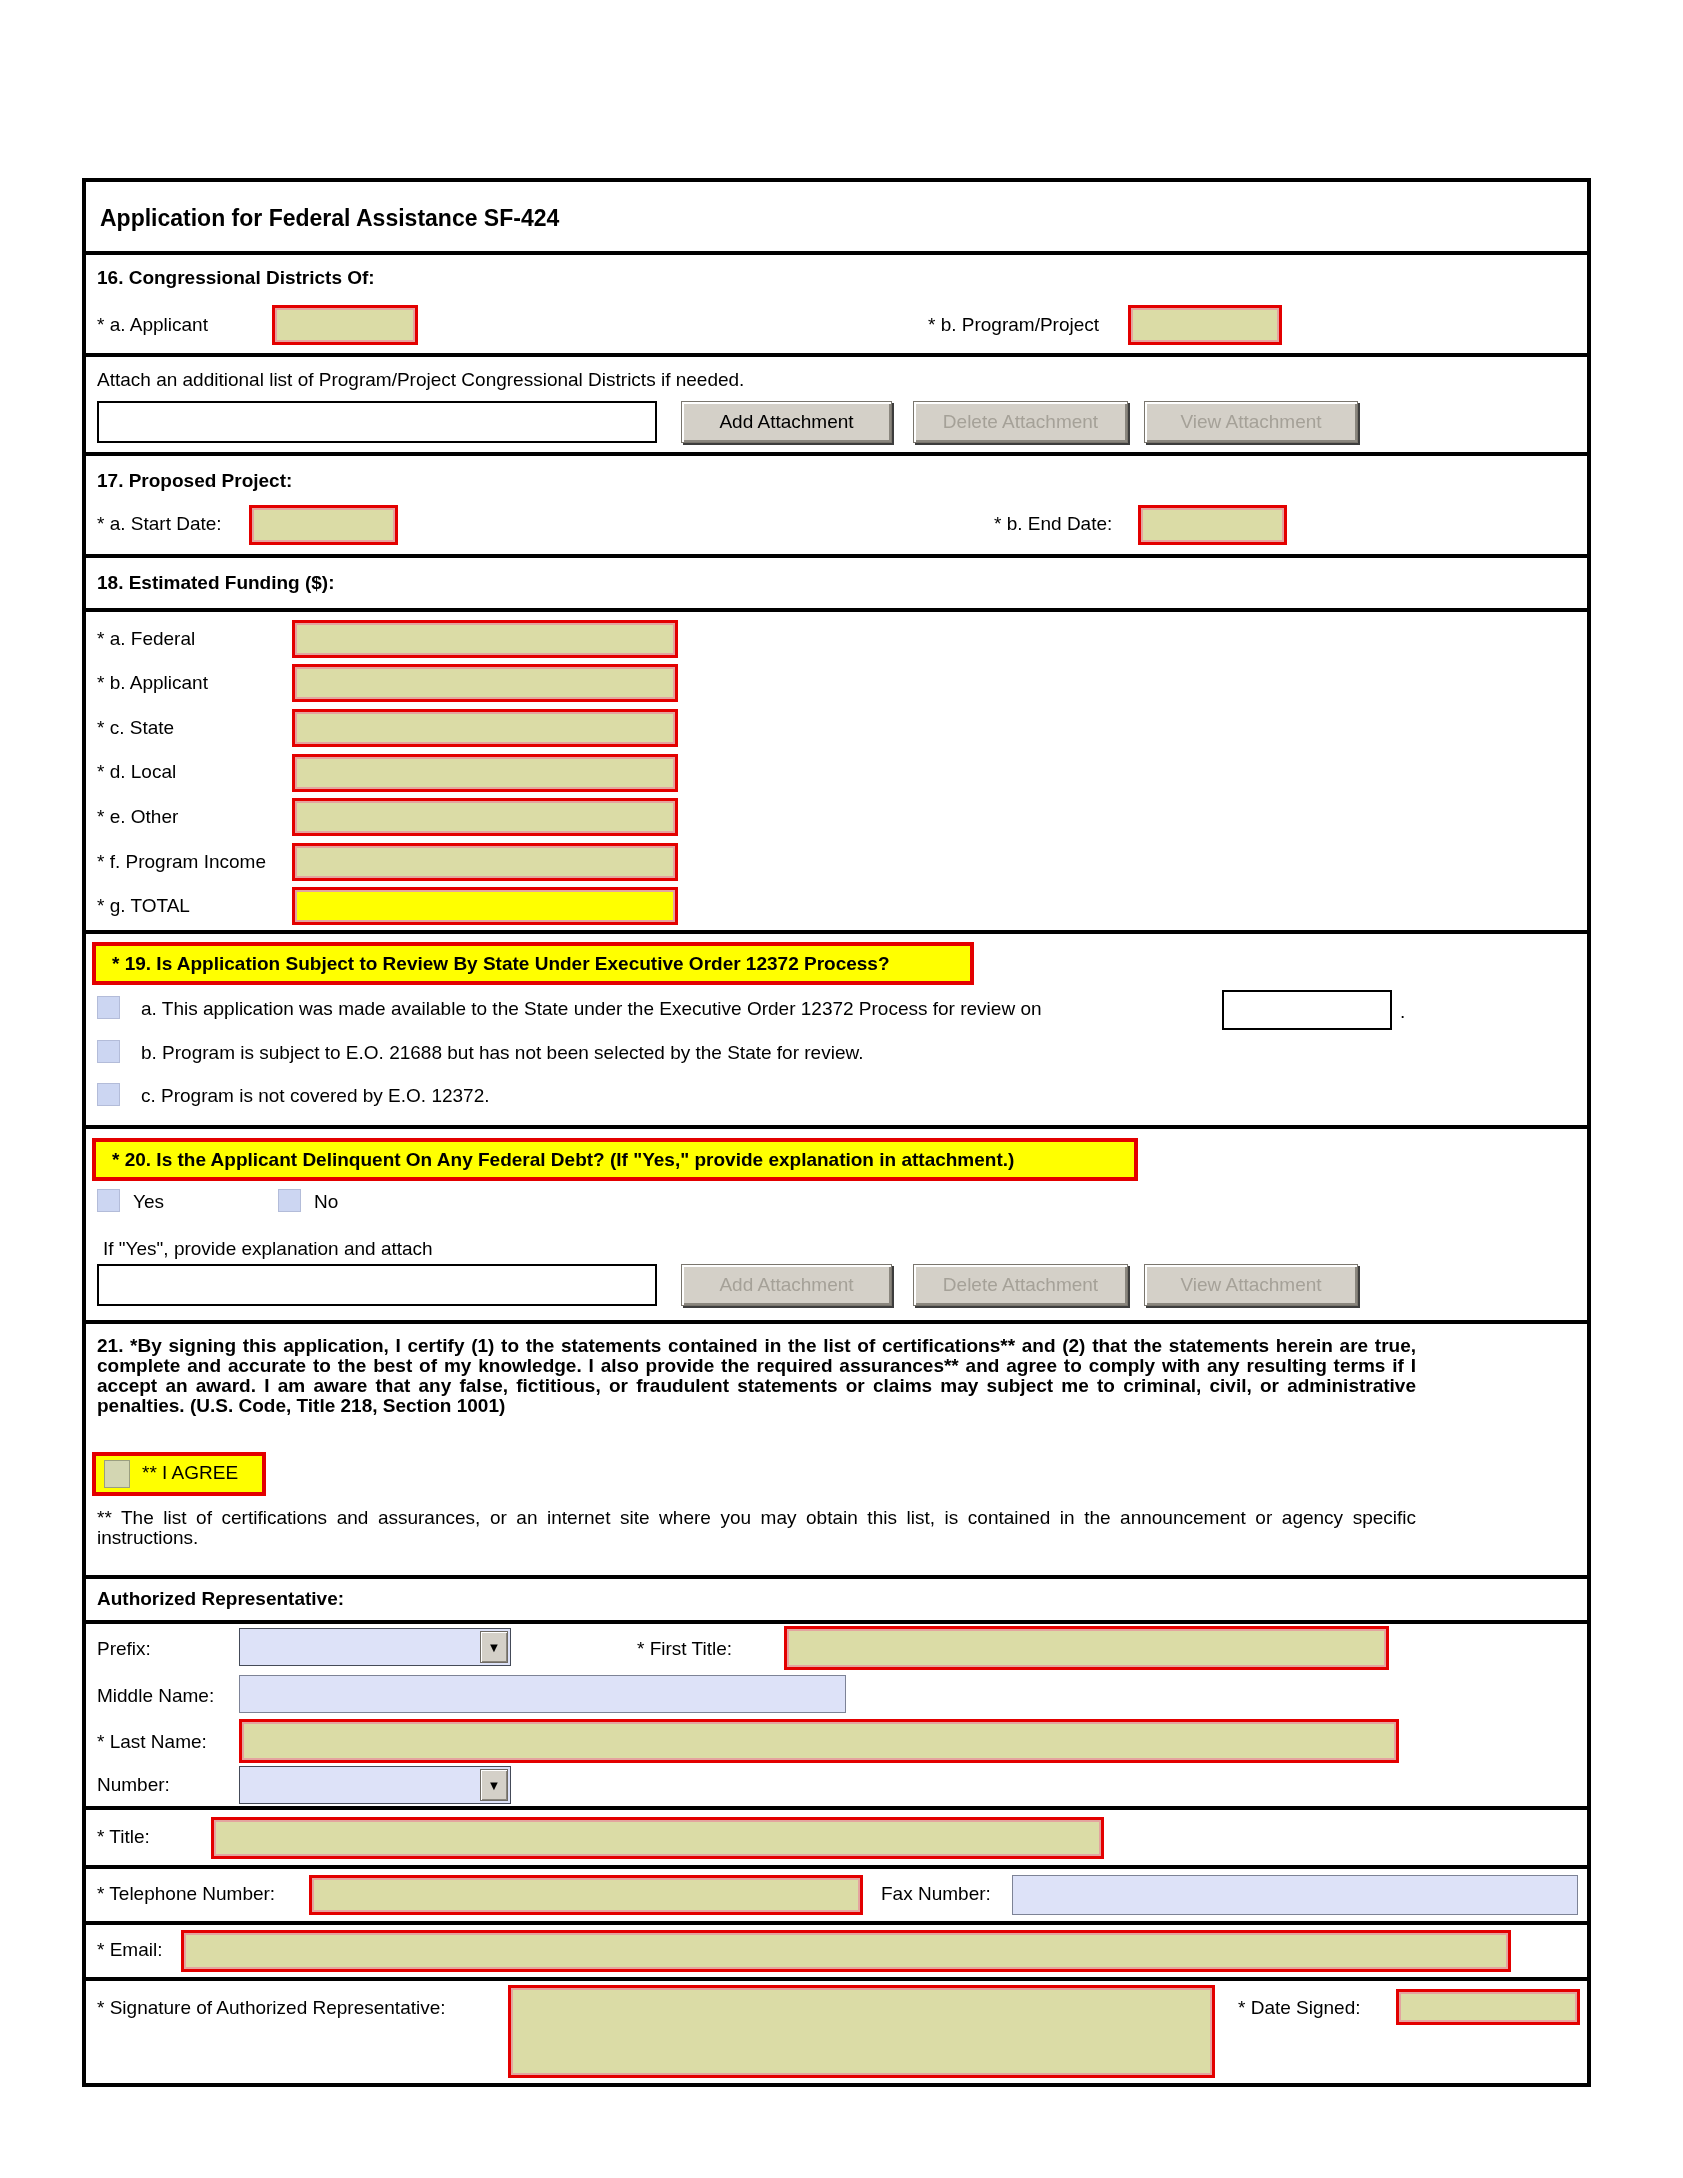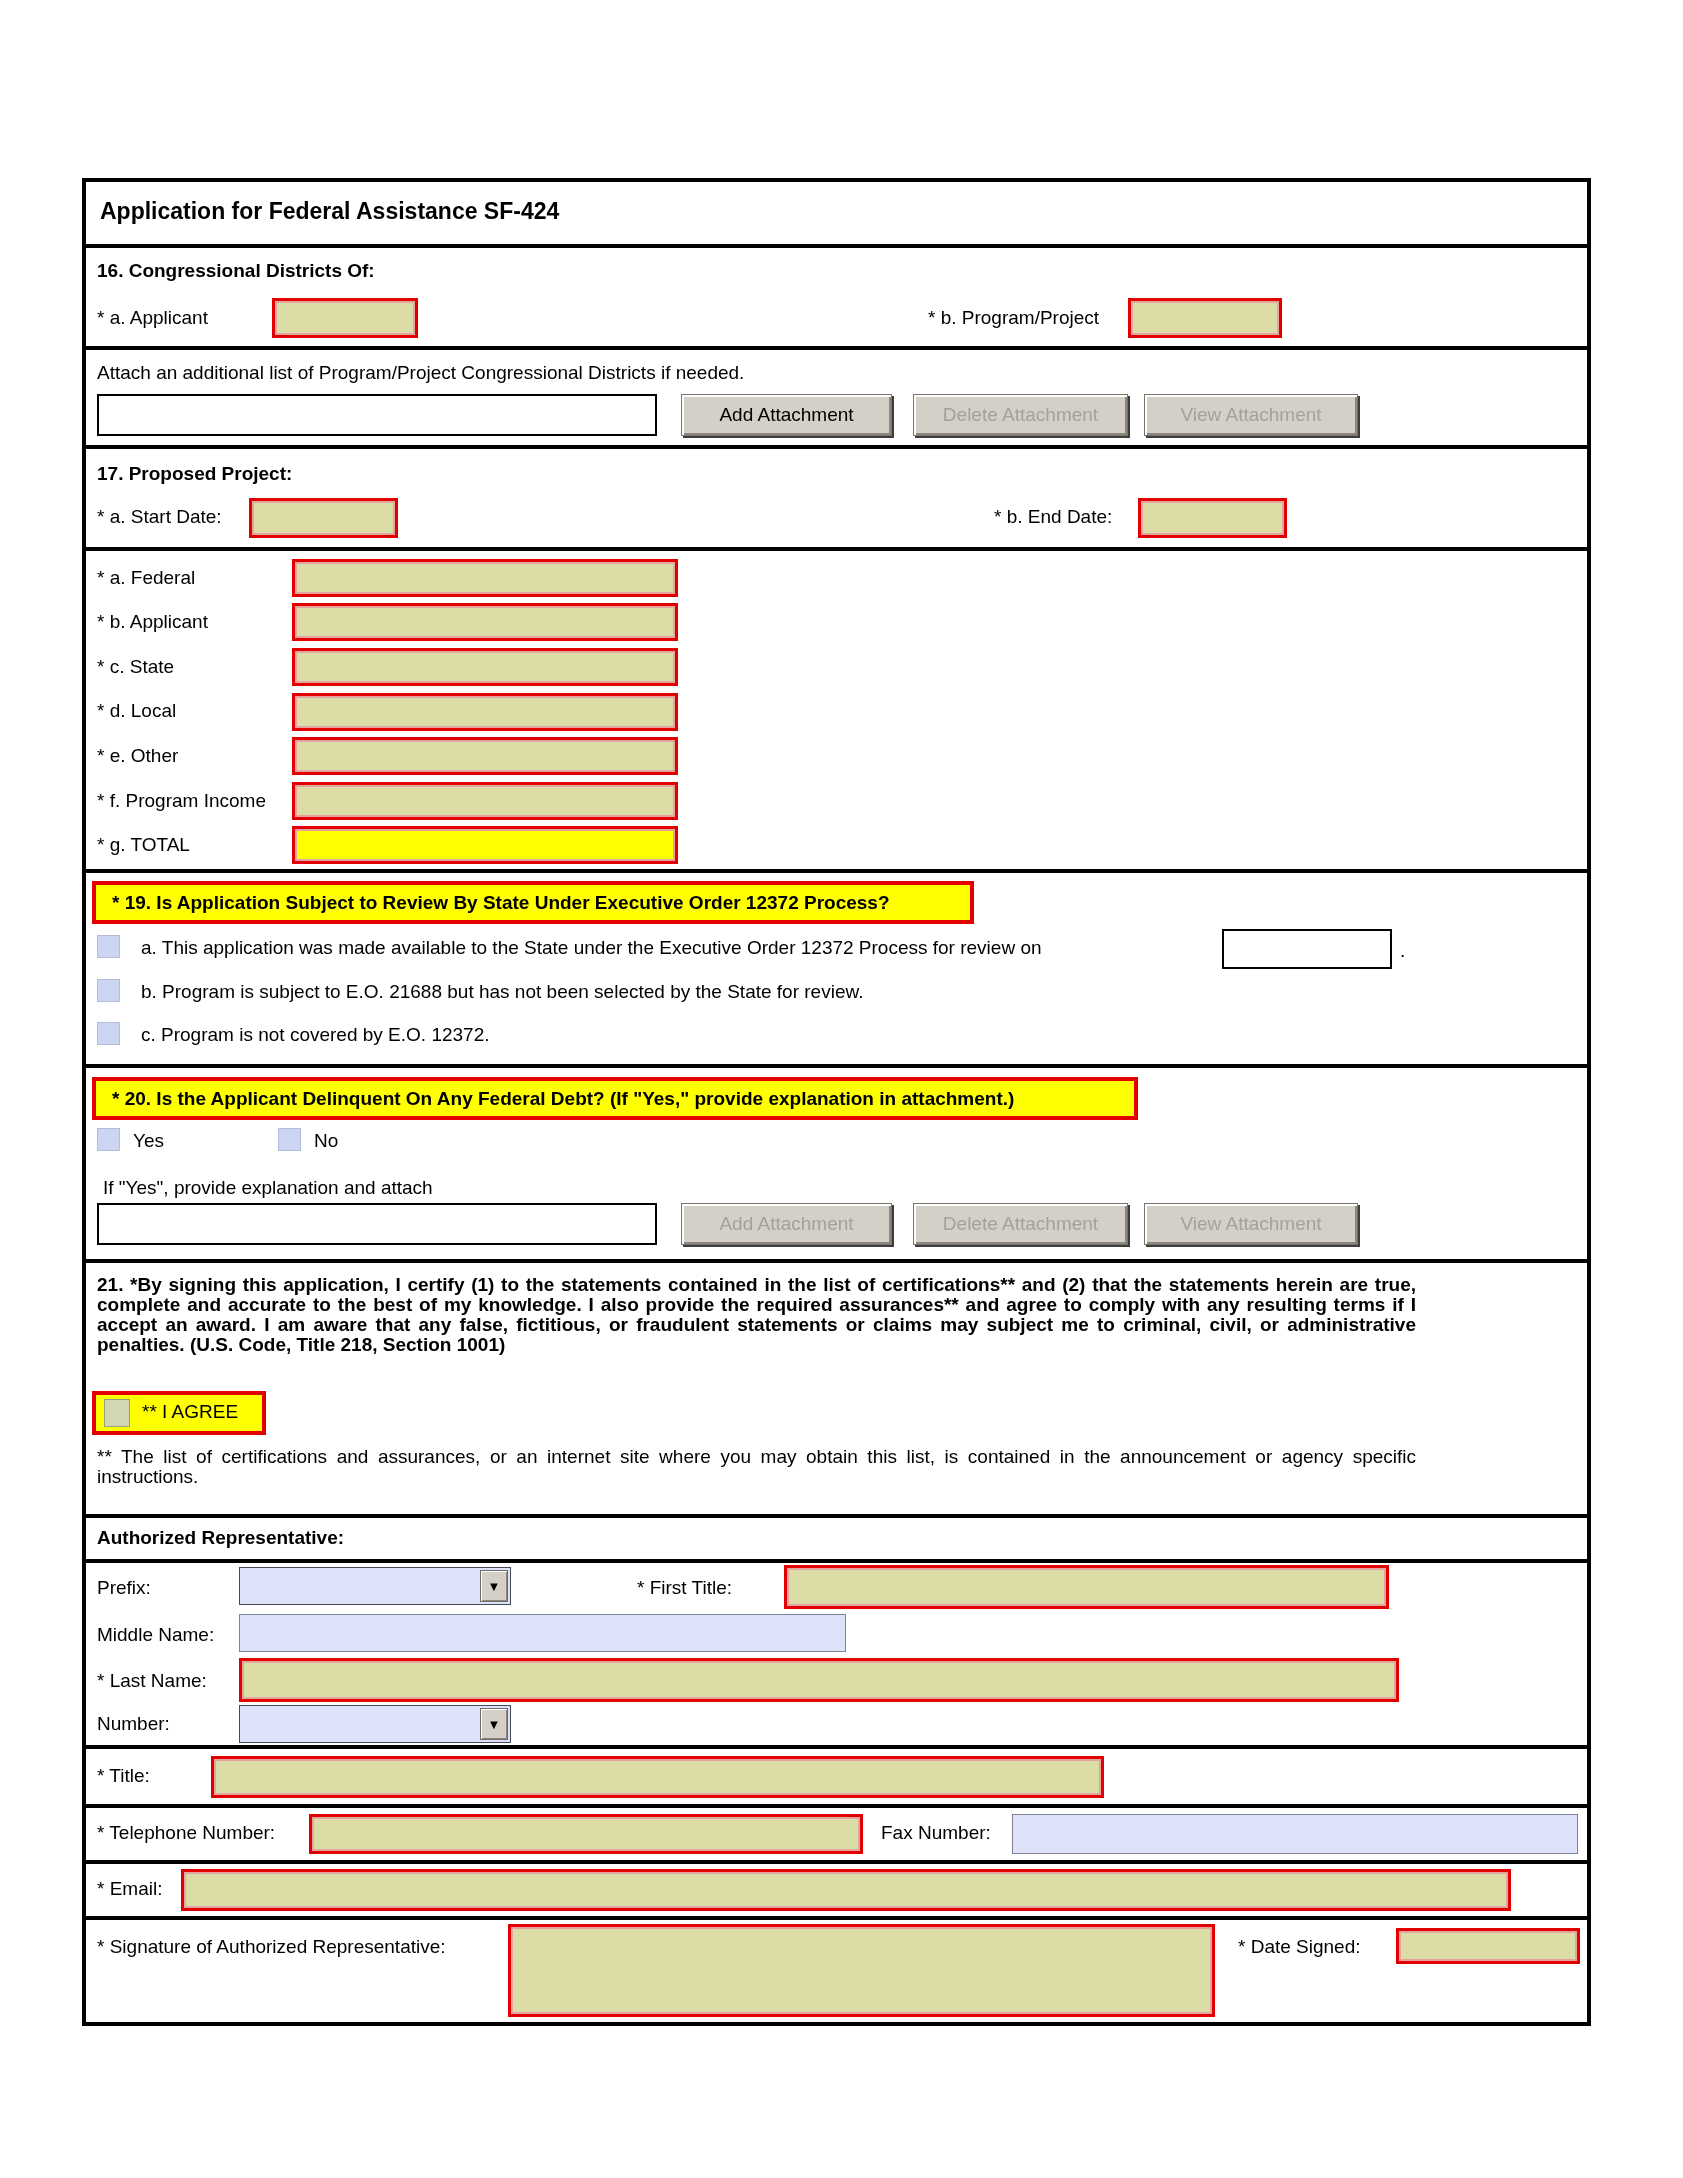--- a/index.html
+++ b/index.html
@@ -5,21 +5,21 @@
   html,body{margin:0;padding:0;}
   body{
     width:1683px;height:2178px;background:#ffffff;position:relative;
     font-family:"Liberation Sans", sans-serif;color:#000;
   }
   .form{
     position:absolute;left:82px;top:178px;width:1501px;
     border:4px solid #000;background:#fff;box-sizing:content-box;
   }
   section{position:relative;border-top:4px solid #000;}
-  section:first-of-type{border-top:none;}
+  section:first-of-type{border-top:none;margin-top:7px;}
   .lbl{position:absolute;font-size:19px;white-space:nowrap;}
   .hdr{position:absolute;font-size:19px;font-weight:bold;white-space:nowrap;}
   .title-text{position:absolute;left:14px;top:16px;font-size:23px;font-weight:bold;}
   
   .req{
     position:absolute;box-sizing:border-box;background:#dbdca6;
     border:3px solid #e30000;box-shadow:inset 0 0 0 2px #e4a49f;
   }
   .req.total{background:#ffff00;}
   
@@ -88,20 +88,23 @@
   </section>
 
   <section style="height:98px">
     <div class="hdr" style="left:11px;top:14px">17. Proposed Project:</div>
     <div class="lbl" style="left:11px;top:57px">* a. Start Date:</div>
     <div class="req" style="left:163px;top:49px;width:149px;height:40px"></div>
     <div class="lbl" style="left:908px;top:57px">* b. End Date:</div>
     <div class="req" style="left:1052px;top:49px;width:149px;height:40px"></div>
   </section>
 
+  <section style="height:50px">
+    <div class="hdr" style="left:11px;top:14px">18. Estimated Funding ($):</div>
+  </section>
 
   <section style="height:318px">
     <div class="lbl" style="left:11px;top:16px">* a. Federal</div>
     <div class="req" style="left:206px;top:8px;width:386px;height:38px"></div>
     <div class="lbl" style="left:11px;top:60px">* b. Applicant</div>
     <div class="req" style="left:206px;top:52px;width:386px;height:38px"></div>
     <div class="lbl" style="left:11px;top:105px">* c. State</div>
     <div class="req" style="left:206px;top:97px;width:386px;height:38px"></div>
     <div class="lbl" style="left:11px;top:149px">* d. Local</div>
     <div class="req" style="left:206px;top:142px;width:386px;height:38px"></div>

